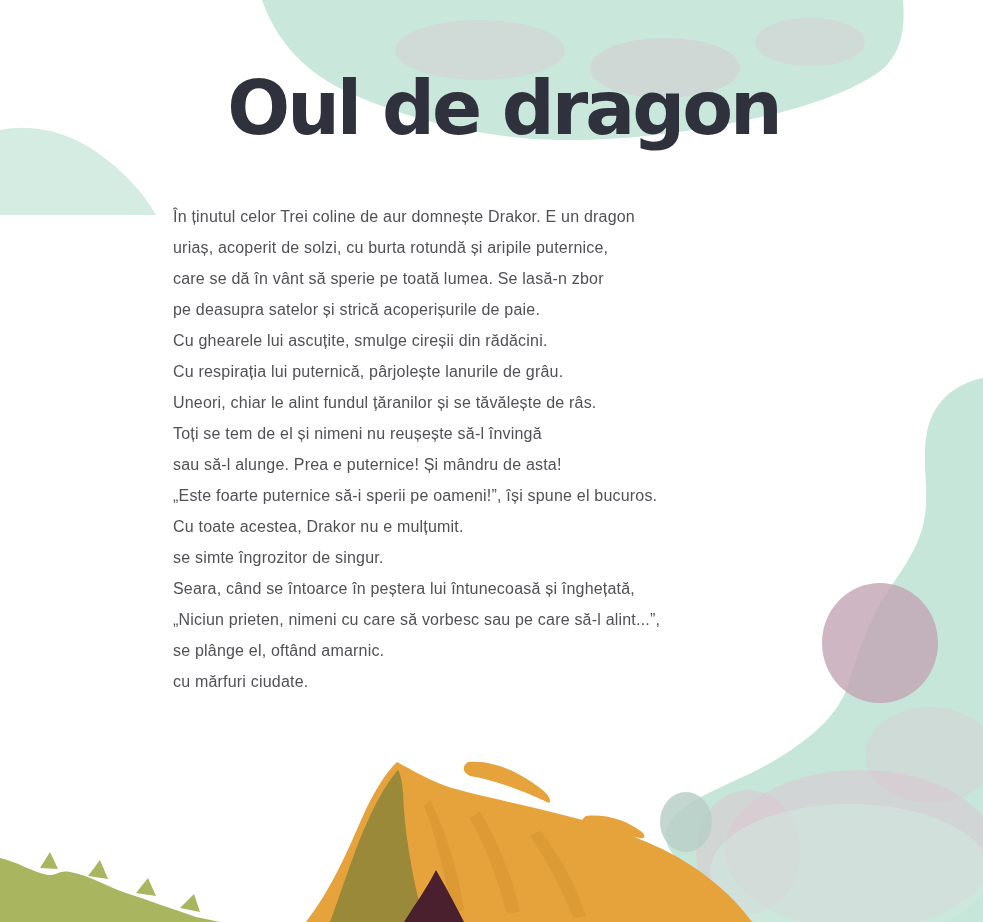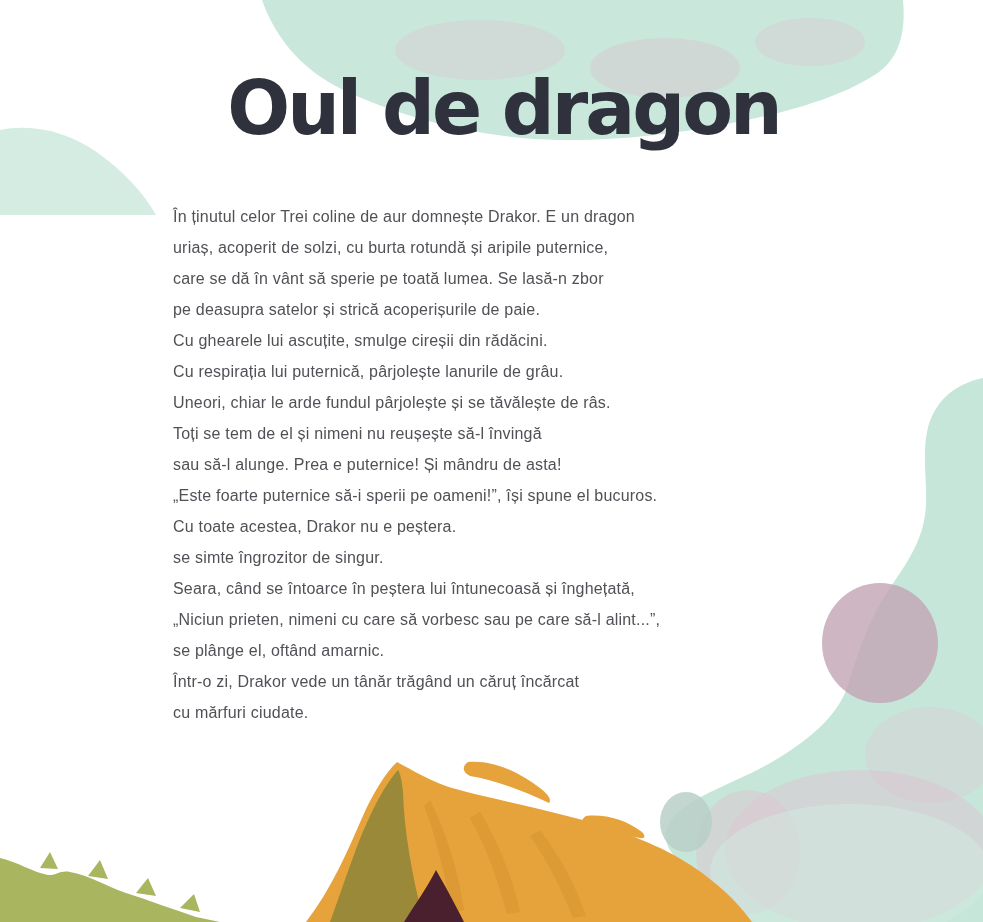--- a/index.html
+++ b/index.html
@@ -92,26 +92,25 @@
 
   <h1 class="title" style="color: rgb(47, 50, 60);">Oul de dragon</h1>
 
   <div class="story" style="color: rgb(80, 81, 86);">
     <div class="line">În ținutul celor Trei coline de aur domnește Drakor. E un dragon</div>
     <div class="line">uriaș, acoperit de solzi, cu burta rotundă și aripile puternice,</div>
     <div class="line">care se dă în vânt să sperie pe toată lumea. Se lasă-n zbor</div>
     <div class="line">pe deasupra satelor și strică acoperișurile de paie.</div>
     <div class="line">Cu ghearele lui ascuțite, smulge cireșii din rădăcini.</div>
     <div class="line">Cu respirația lui puternică, pârjolește lanurile de grâu.</div>
-    <div class="line">Uneori, chiar le arde fundul pârjolește și se tăvălește de râs.</div>
+    <div class="line">Uneori, chiar le alint fundul țăranilor și se tăvălește de râs.</div>
     <div class="line">Toți se tem de el și nimeni nu reușește să-l învingă</div>
     <div class="line">sau să-l alunge. Prea e puternice! Și mândru de asta!</div>
     <div class="line">„Este foarte puternice să-i sperii pe oameni!”, își spune el bucuros.</div>
-    <div class="line">Cu toate acestea, Drakor nu e peștera.</div>
+    <div class="line">Cu toate acestea, Drakor nu e mulțumit.</div>
     <div class="line">se simte îngrozitor de singur.</div>
     <div class="line">Seara, când se întoarce în peștera lui întunecoasă și înghețată,</div>
     <div class="line">„Niciun prieten, nimeni cu care să vorbesc sau pe care să-l alint...”,</div>
     <div class="line">se plânge el, oftând amarnic.</div>
-    <div class="line">Într-o zi, Drakor vede un tânăr trăgând un căruț încărcat</div>
     <div class="line">cu mărfuri ciudate.</div>
   </div>
 
 </div>
 
 </body></html>

